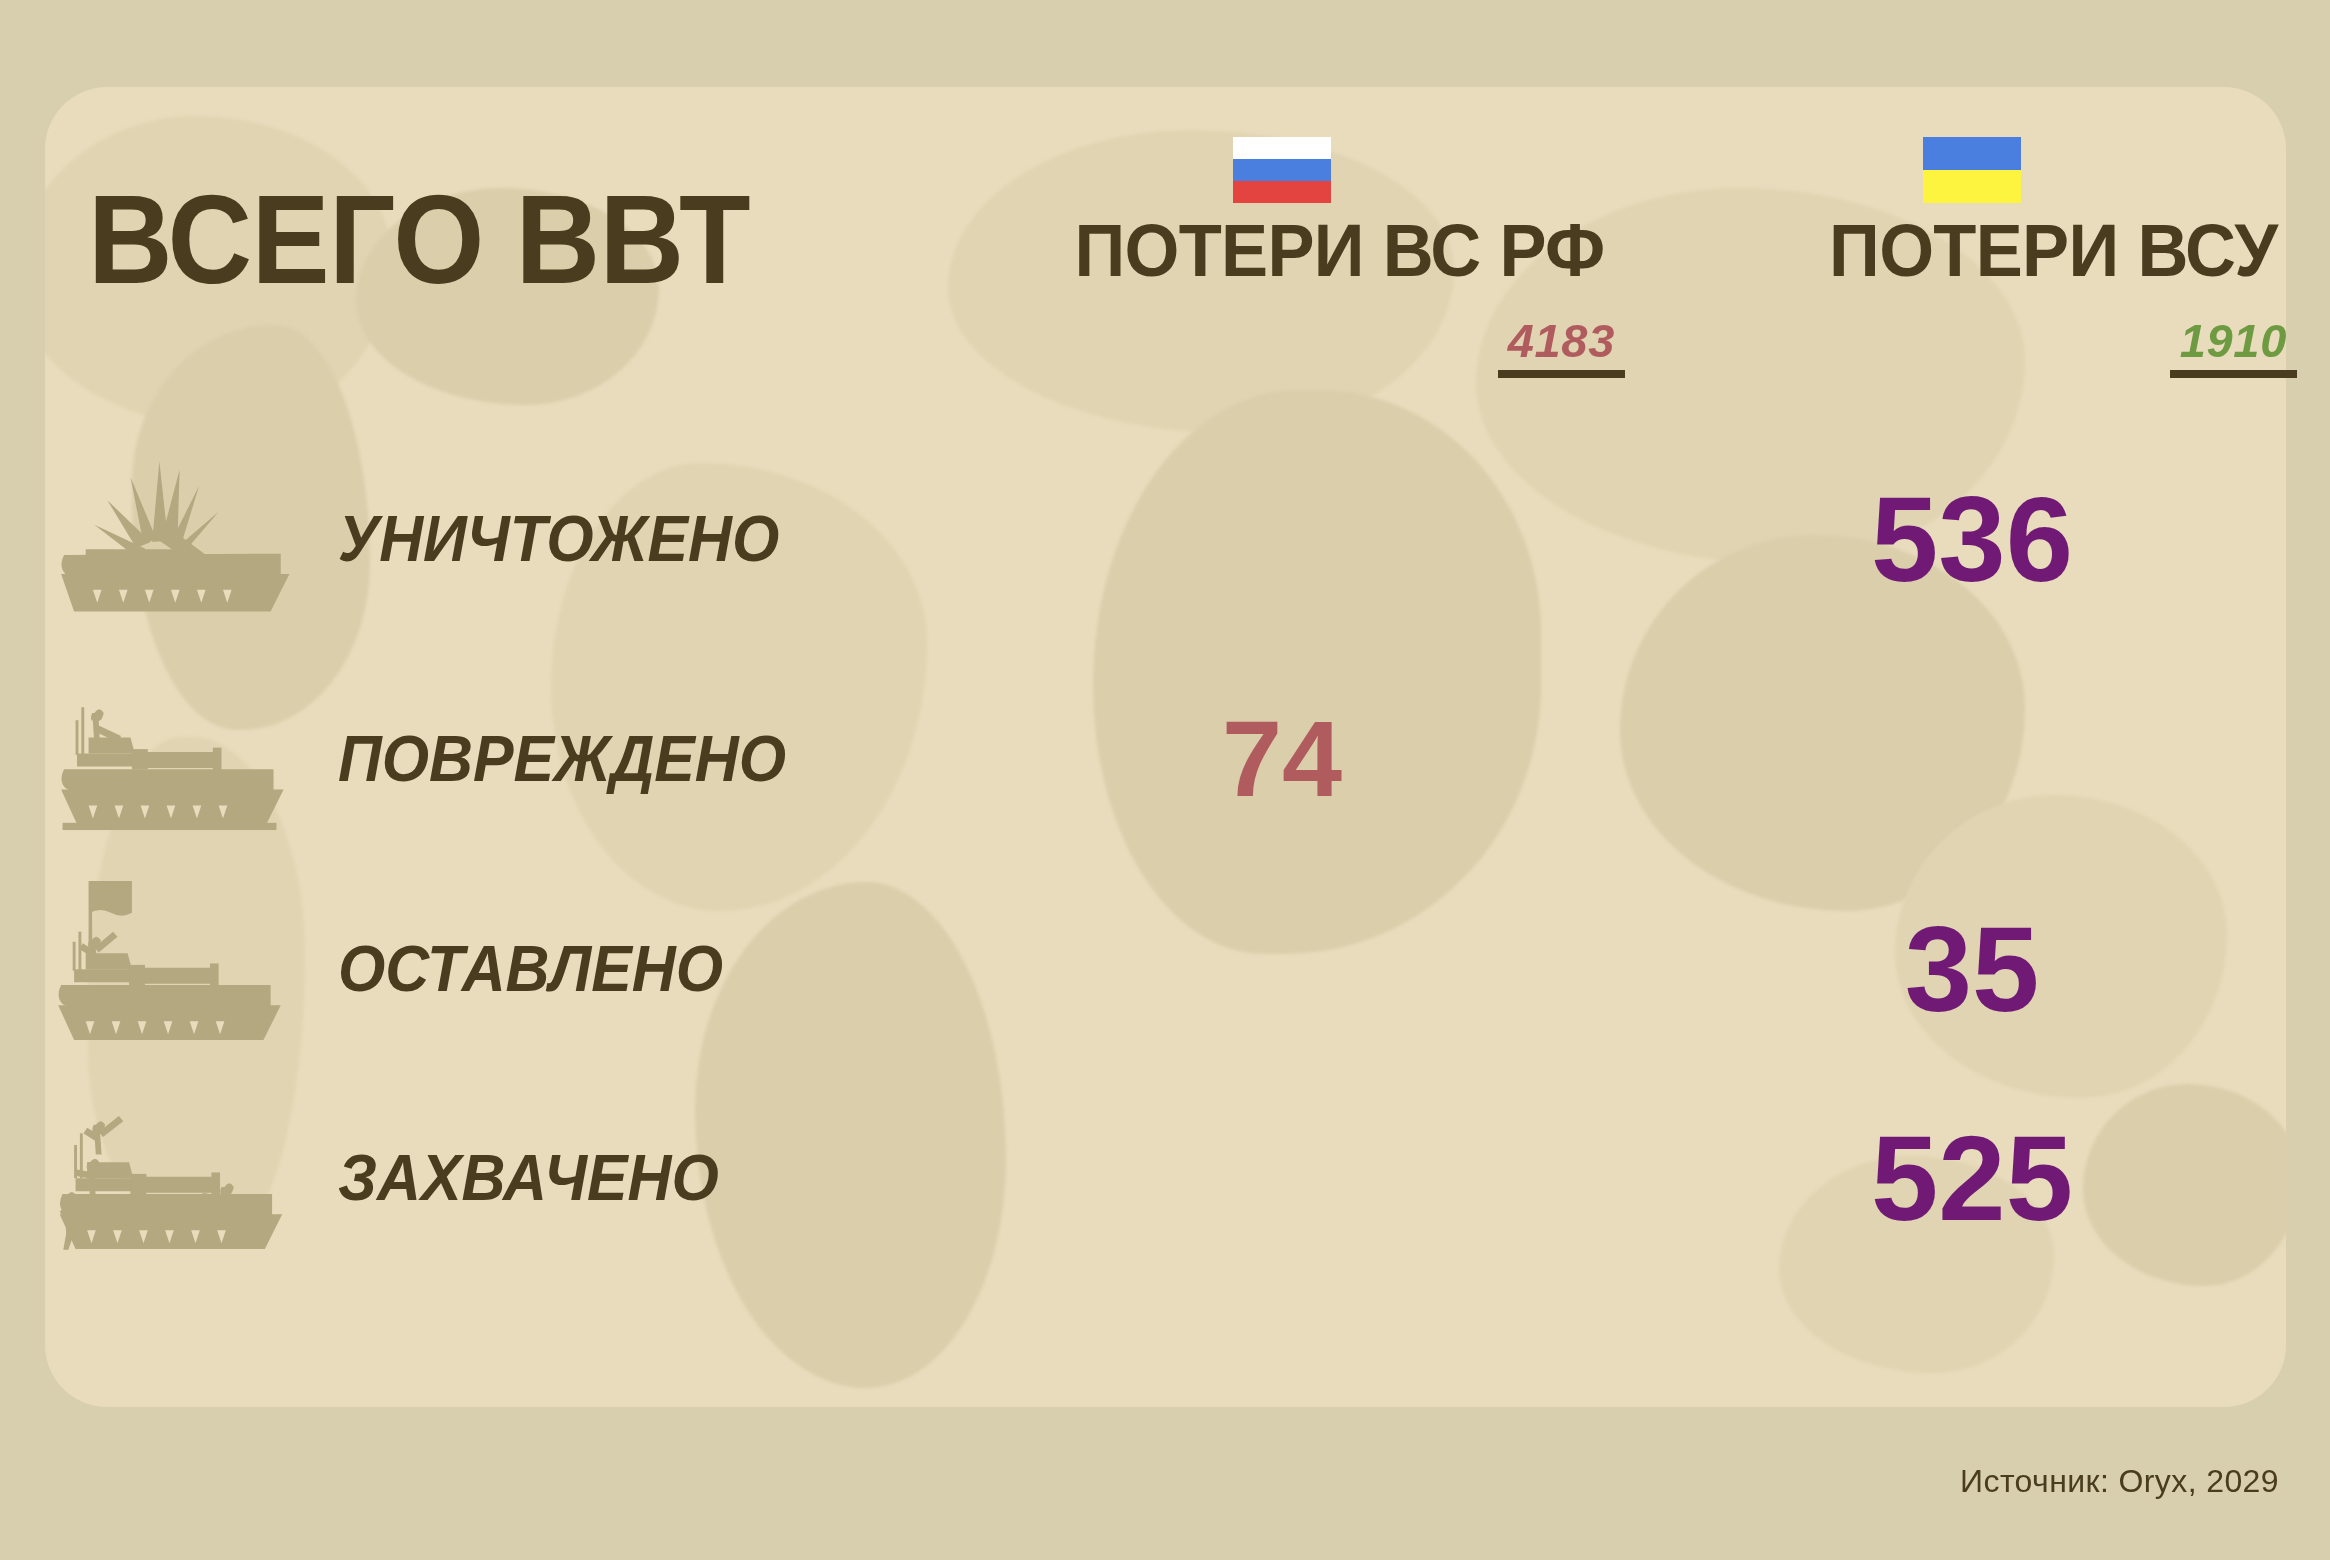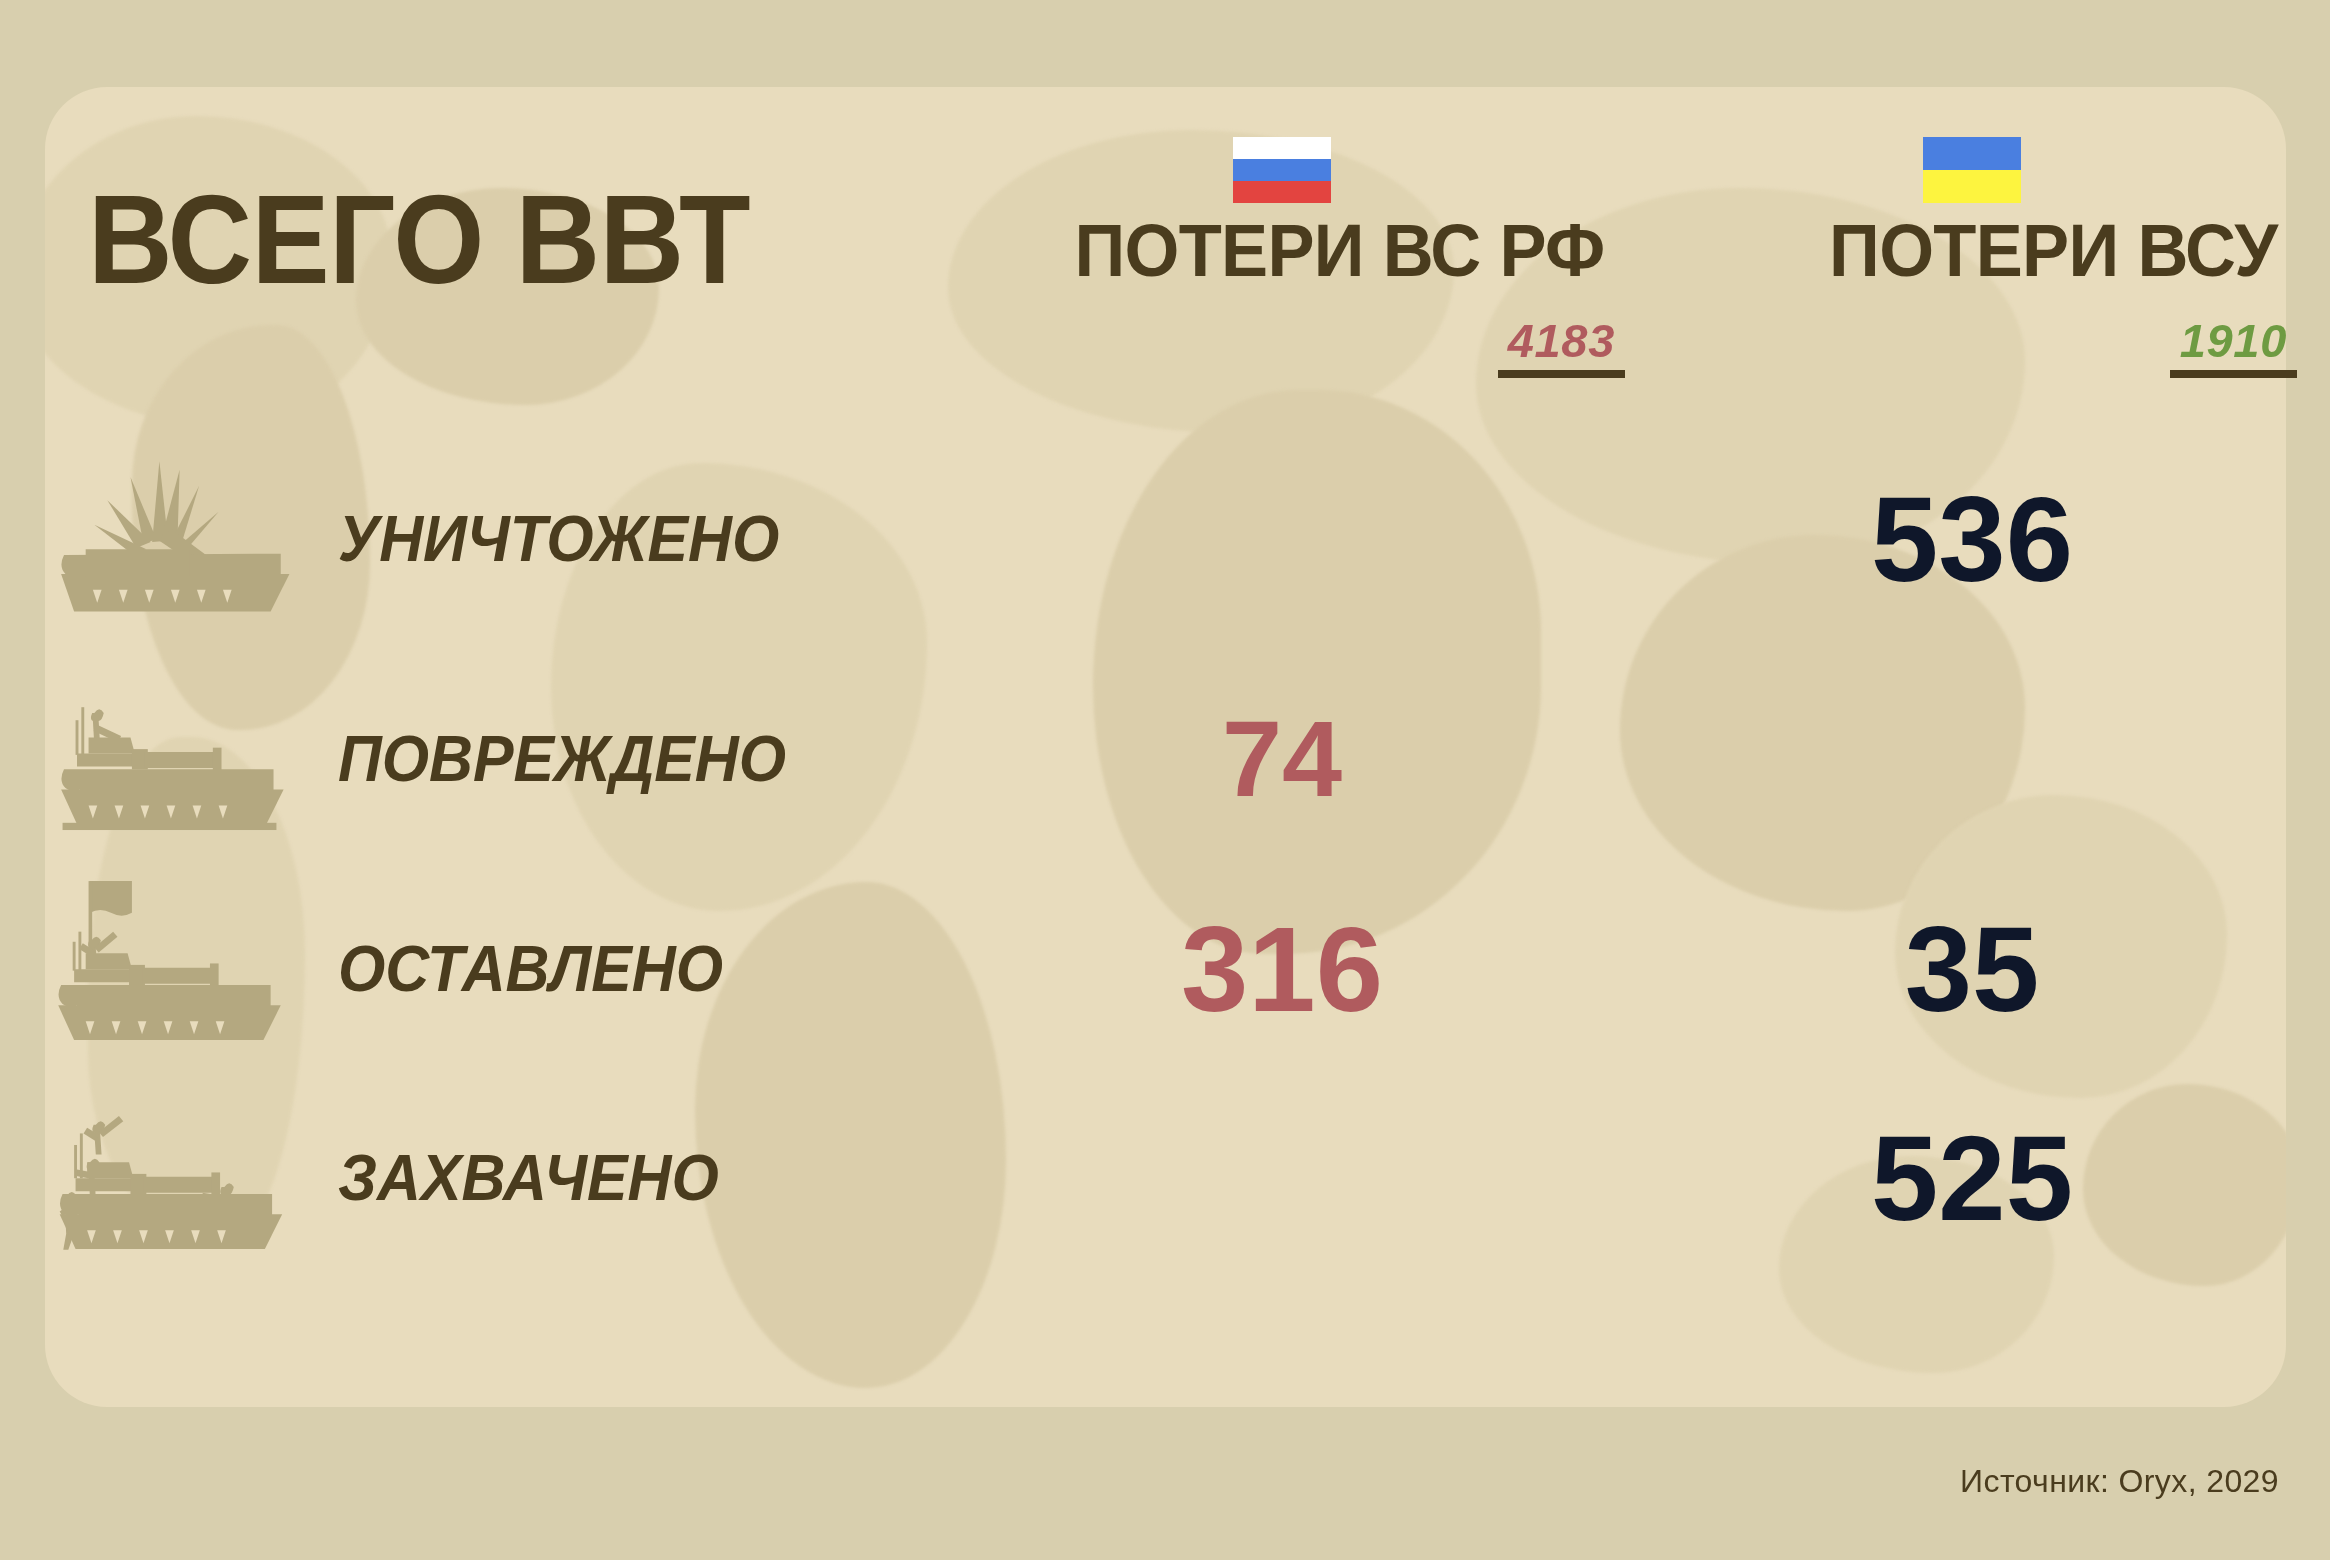--- a/index.html
+++ b/index.html
@@ -97,21 +97,21 @@
 
   .val{
     position:absolute;top:50%;
     transform:translateY(-50%);
     font-size:121px;line-height:1;
     font-weight:bold;
     text-align:center;
     white-space:nowrap;
   }
   .val-ru{left:939px;width:686px;color:#b05b5e;}
-  .val-ua{left:1647px;width:650px;color:#0f172a;}
+  .val-ua{left:1647px;width:650px;color:#701a75;}
 
   .val.small{font-size:108px;}
 
   
   #source{
     position:absolute;right:51px;bottom:61px;
     font-size:32px;color:#4a3c1e;
     letter-spacing:0.4px;
   }
 </style>
@@ -264,21 +264,20 @@
           <path d="M84 198 l12 0 l-6 18 z"></path>
           <path d="M120 198 l12 0 l-6 18 z"></path>
           <path d="M156 198 l12 0 l-6 18 z"></path>
           <path d="M192 198 l12 0 l-6 18 z"></path>
           <path d="M228 198 l12 0 l-6 18 z"></path>
         </g>
       </g>
     </svg>
   </div>
   <div class="rowlabel">ОСТАВЛЕНО</div>
-  <div class="val val-ru">316</div>
   <div class="val val-ua">35</div>
 </div>
 
 <div class="row row-4">
   <div class="icon">
     <svg viewBox="0 0 400 250">
       <g fill="#b4a880">
 
         <path d="M62 52 q7 -10 13 0 q-2 10 -7 11 l2 30 l-8 0 l-2 -30 q-5 -2 -1 -11 z"></path>
         <path d="M66 62 l28 -22 l6 7 l-28 22 z"></path>

